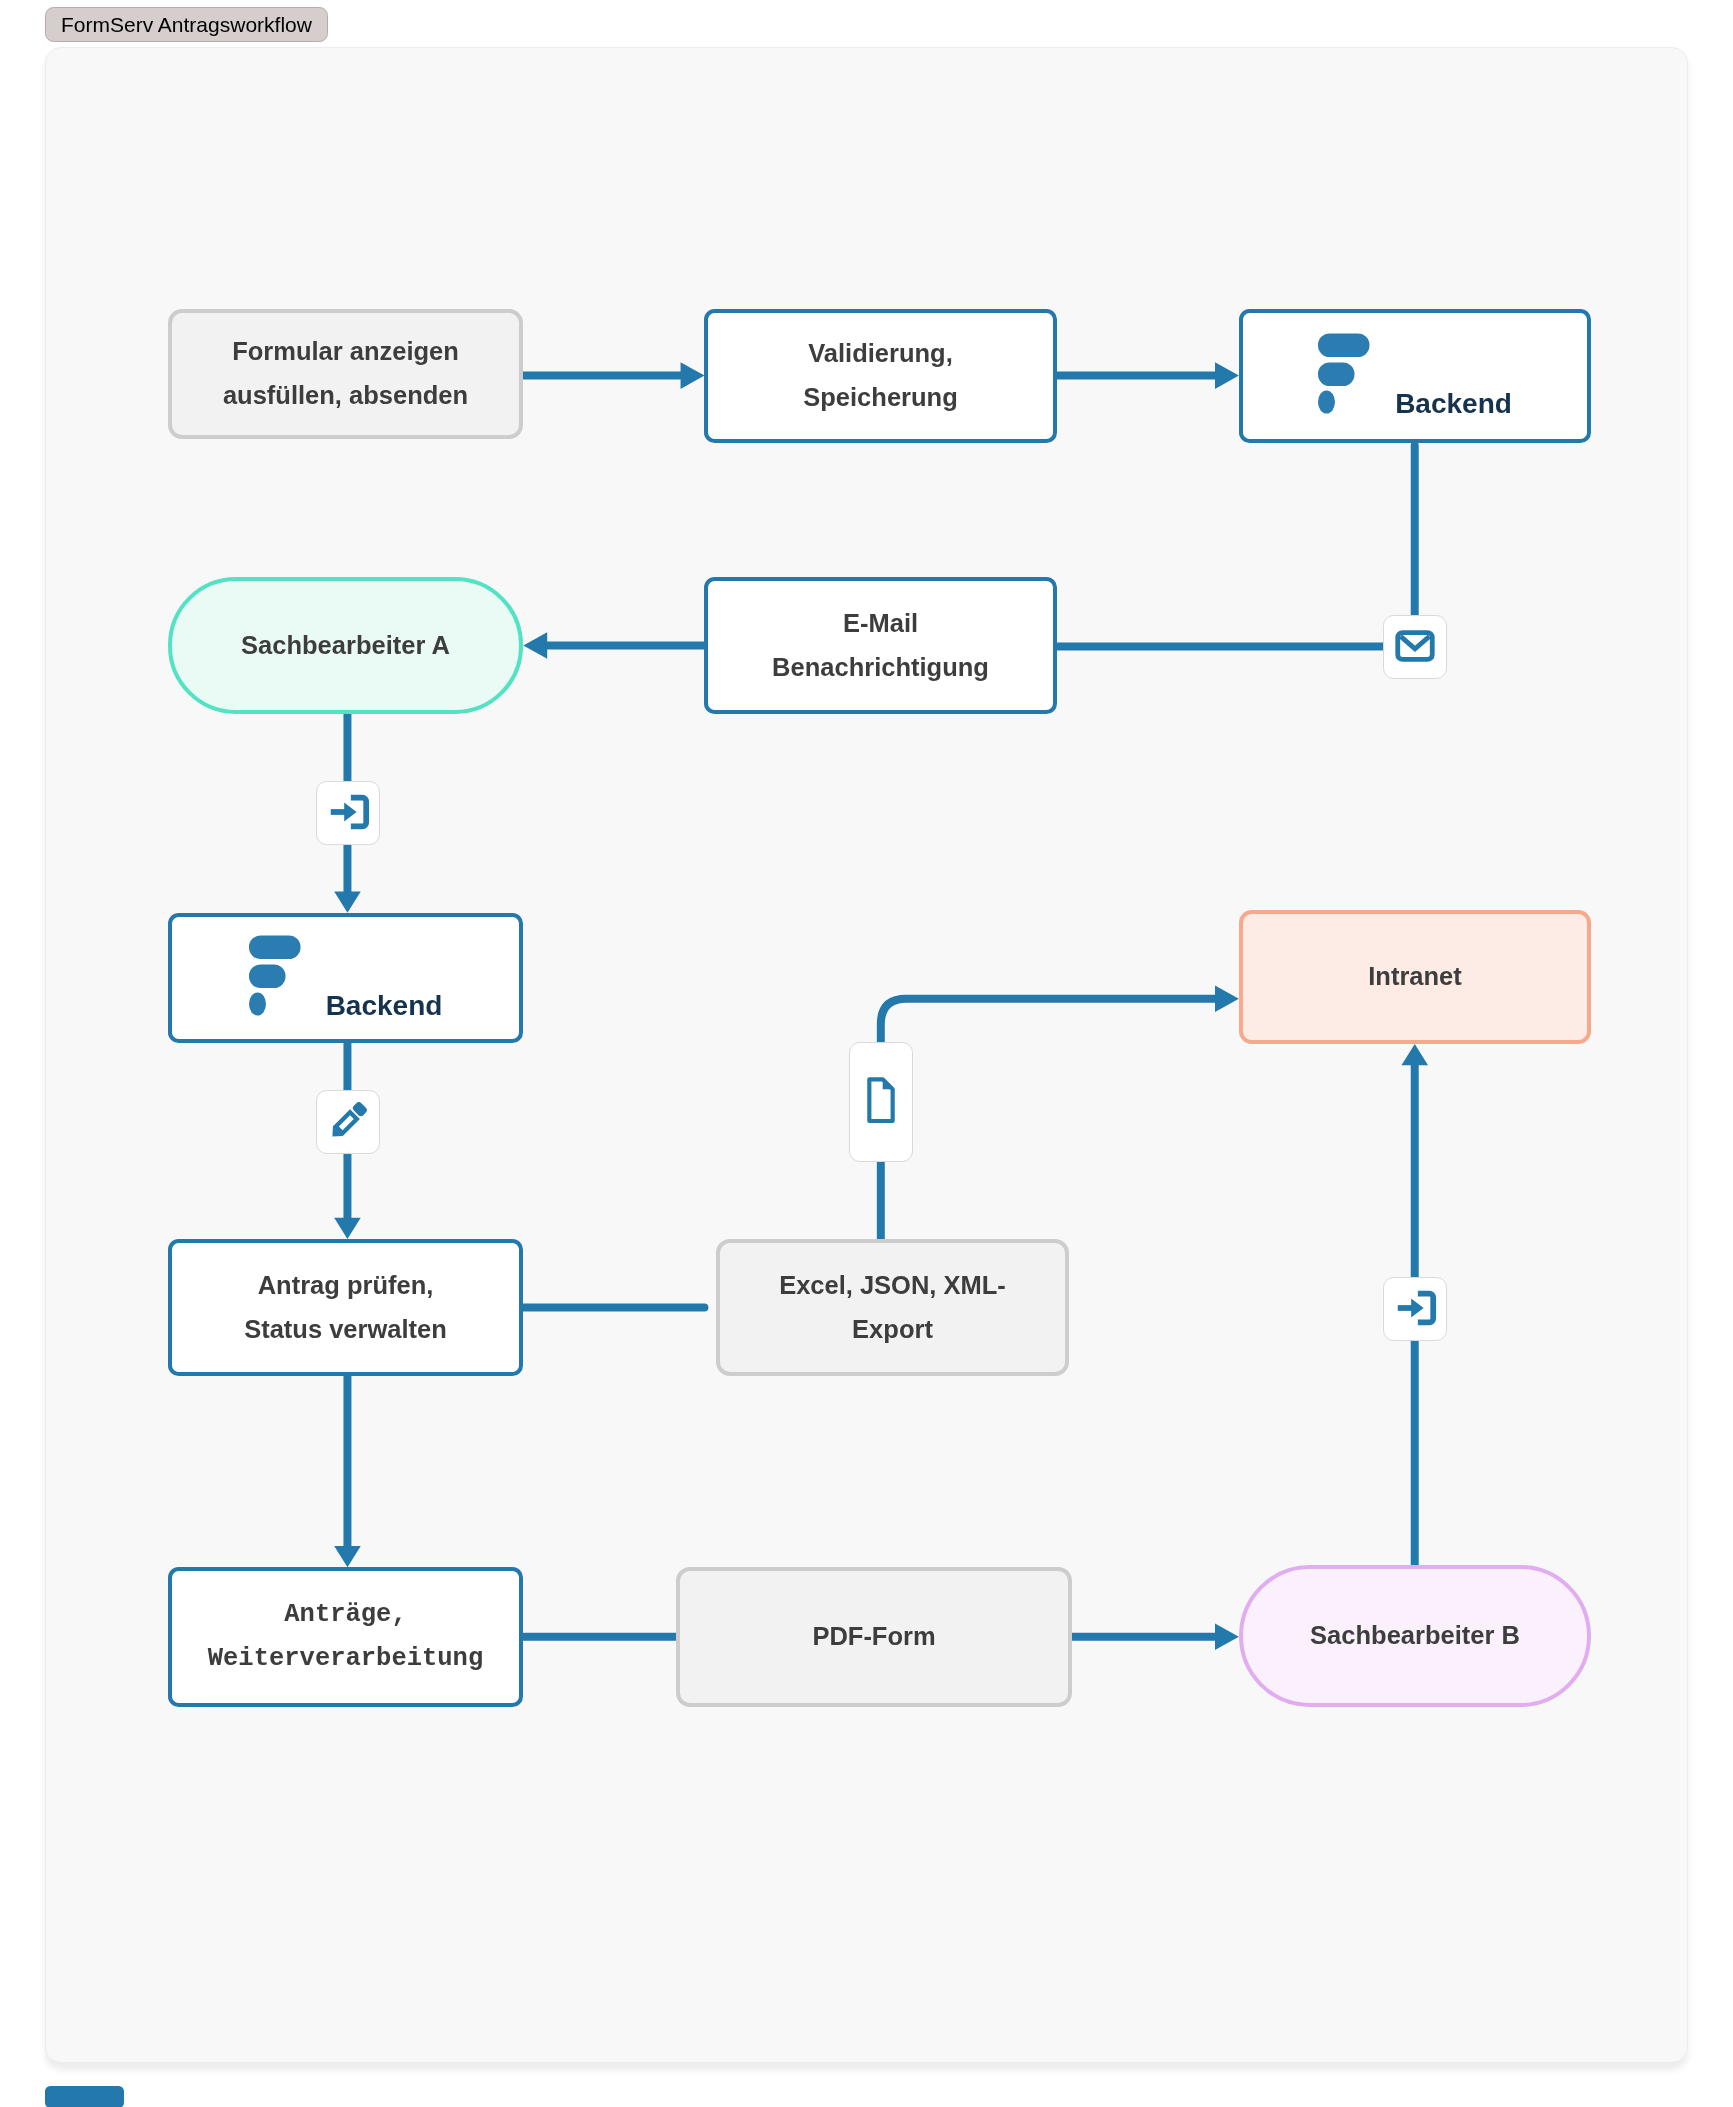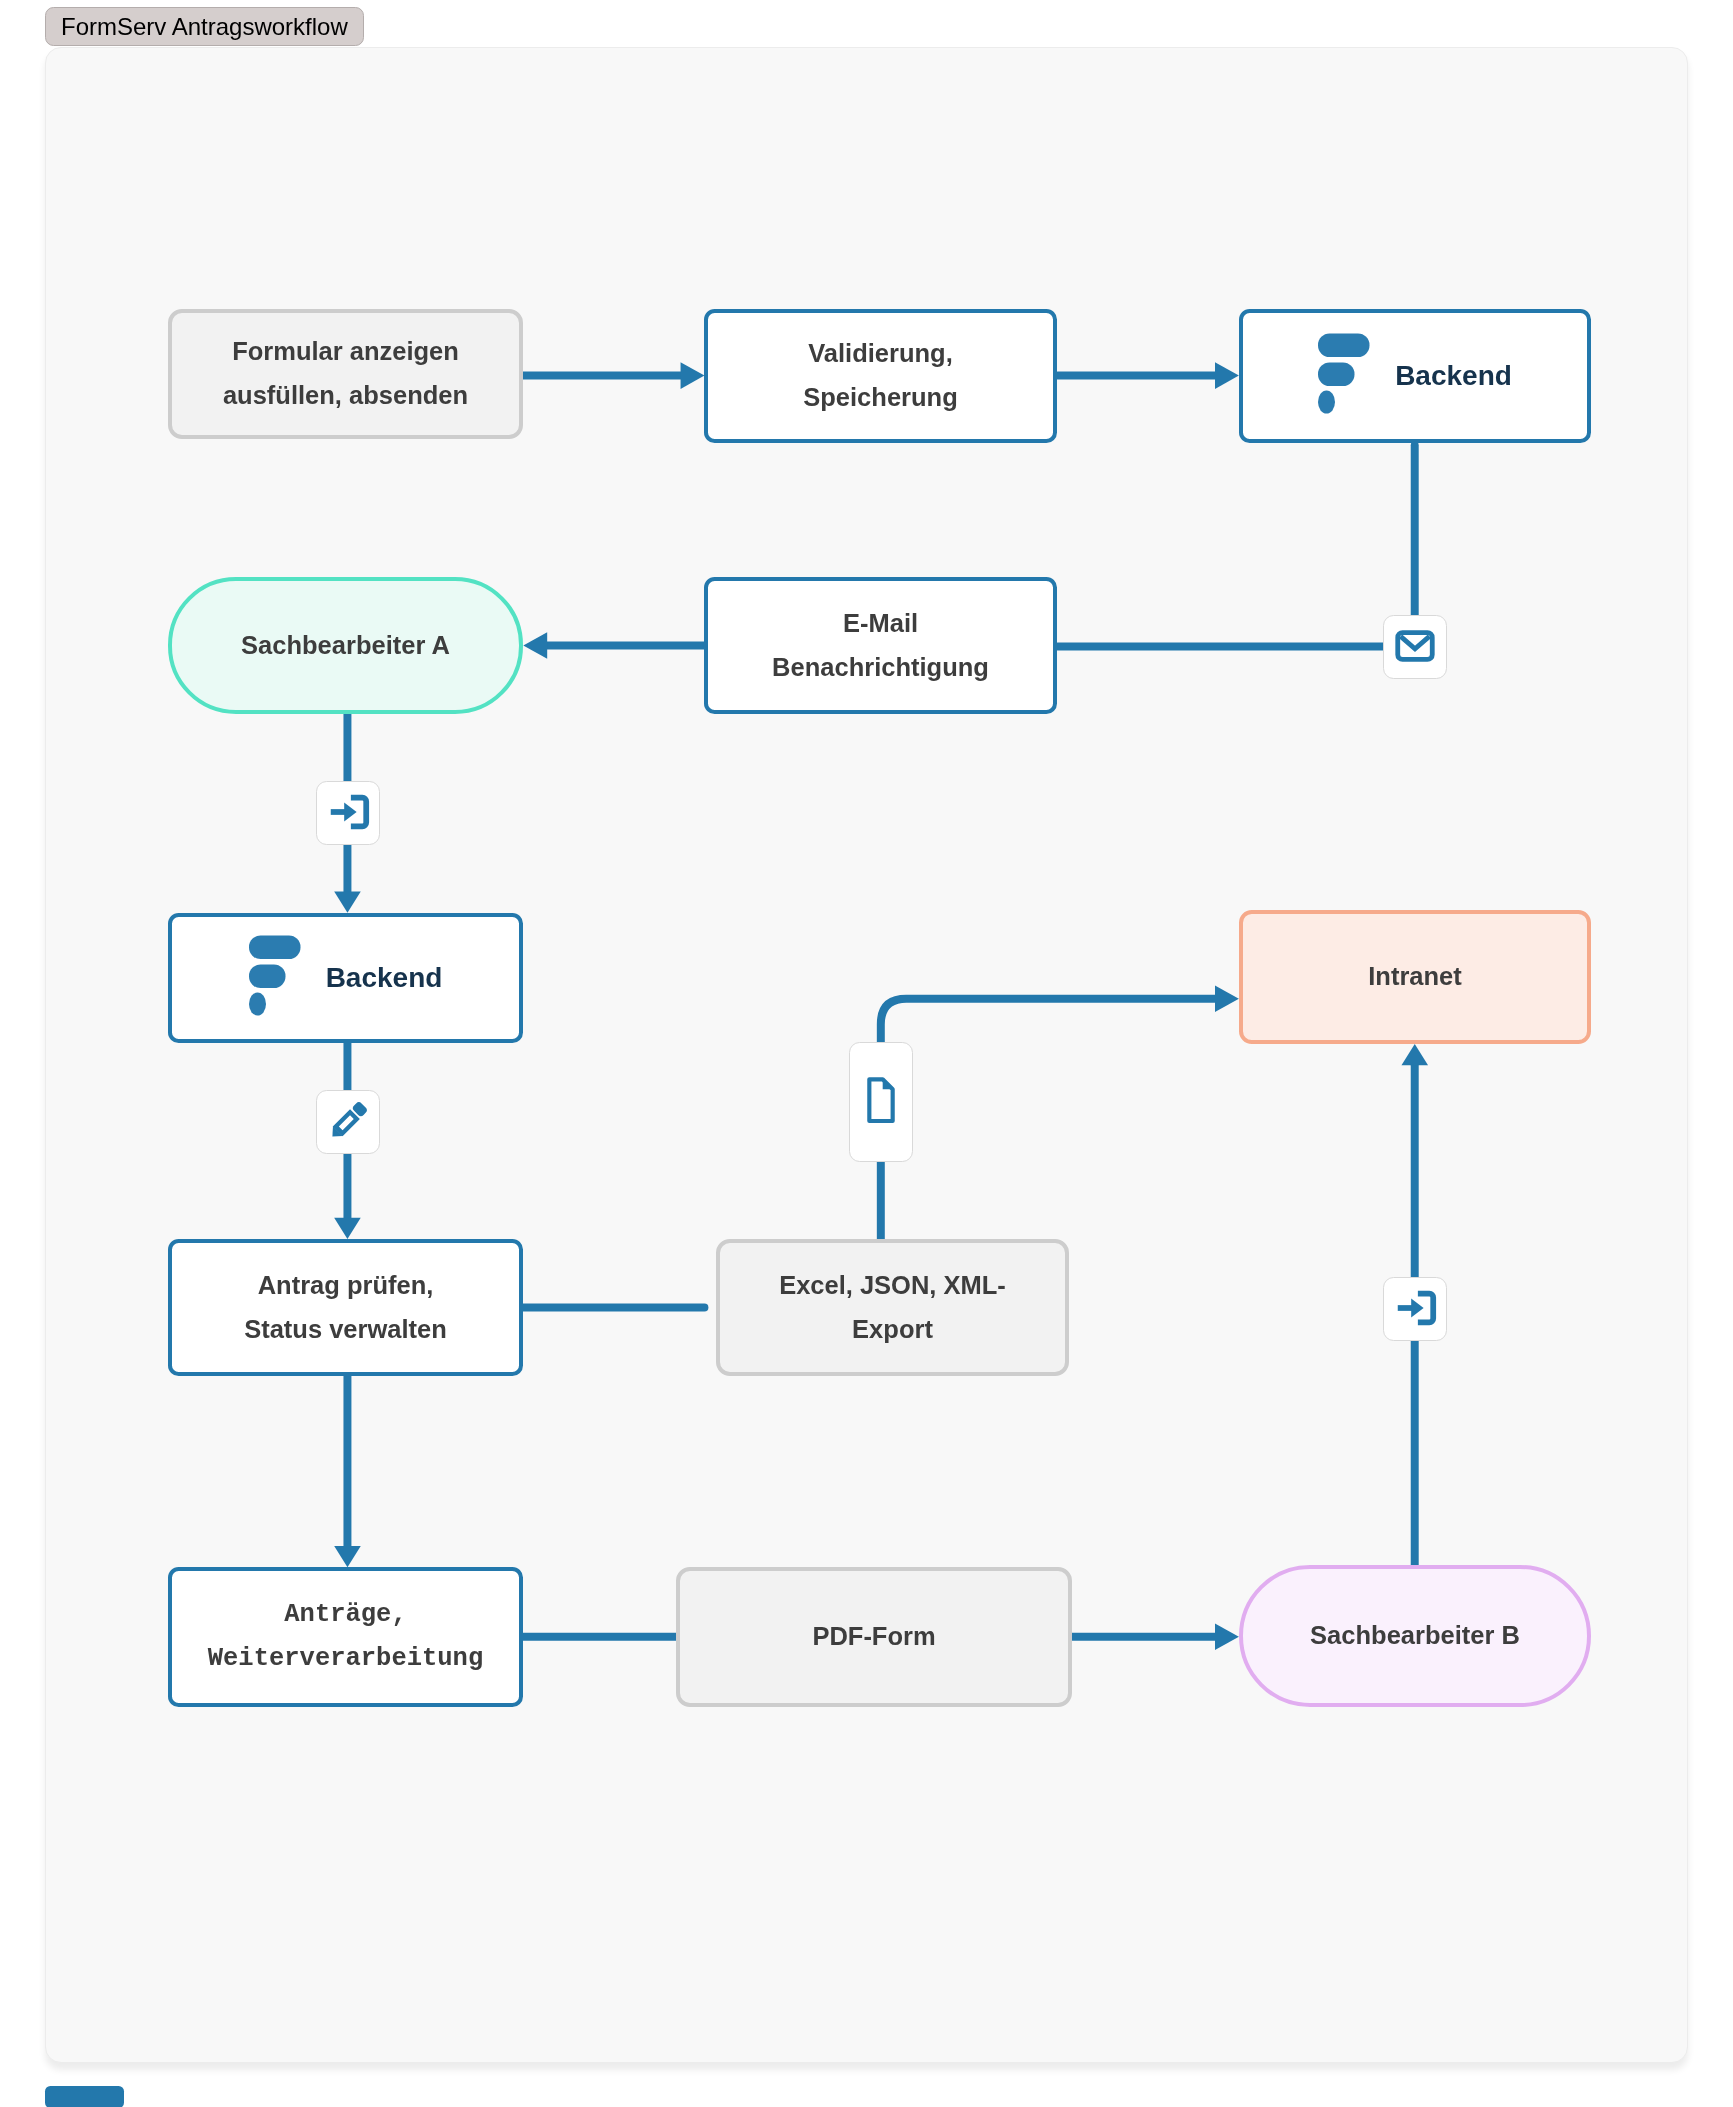--- a/index.html
+++ b/index.html
@@ -4,21 +4,21 @@
 <style>
   html,body { margin:0; padding:0; }
   body {
     width:1734px; height:2108px; position:relative;
     background:#ffffff;
     font-family:"Liberation Sans", sans-serif;
   }
   .title-badge {
     position:absolute; left:45px; top:7.4px;
     background:#d5cecd; border:1.6px solid #b4adac; border-radius:8.5px;
-    padding:4.2px 15px; font-size:24px; color:#000;
+    padding:4.2px 15px; font-size:21px; color:#000;
     white-space:nowrap;
   }
   .panel {
     position:absolute; left:45px; top:47px; width:1643px; height:2016px;
     background:#f8f8f8; border:1.6px solid #ececec; border-radius:16px;
     box-shadow:0 6.4px 7.4px rgba(0,0,0,.08);
     box-sizing:border-box;
   }
   svg.connectors { position:absolute; left:0; top:0; width:1734px; height:2108px; }
   .edge { stroke:#2378ac; stroke-width:15; fill:none; stroke-linecap:round; }
@@ -30,21 +30,21 @@
     text-align:center; font-size:25.5px; font-weight:bold; color:#3d3d3d;
     background:#ffffff; border-radius:10.6px;
   }
   .node .line { line-height:1.72; white-space:nowrap; }
   .blue   { border:4.2px solid #2378ac; }
   .gray   { background:#f2f2f2; border:4.2px solid #cdcdcd; border-radius:14px; }
   .mint   { background:#eafaf5; border:4.2px solid #53e2c3; border-radius:68px; }
   .peach  { background:#fdece5; border:4.2px solid #f6aa8b; border-radius:12.7px; }
   .purple { background:#faf1fd; border:4.2px solid #e1adf0; border-radius:73px; }
 
-  .logo-row { display:flex; flex-direction:row; align-items:center; gap:22px; }
+  .logo-row { display:flex; flex-direction:row; align-items:flex-end; gap:22px; }
   .backend-label { font-size:28px; font-weight:bold; color:#16334d; }
 
   .iconbadge {
     position:absolute; background:#ffffff; border:1.6px solid #d9d9d9; border-radius:10.6px;
     display:flex; align-items:center; justify-content:center; box-sizing:border-box;
   }
   .partial-bottom {
     position:absolute; left:45px; top:2086px; width:79px; height:22px;
     background:#2378ac; border-radius:5.3px;
   }

